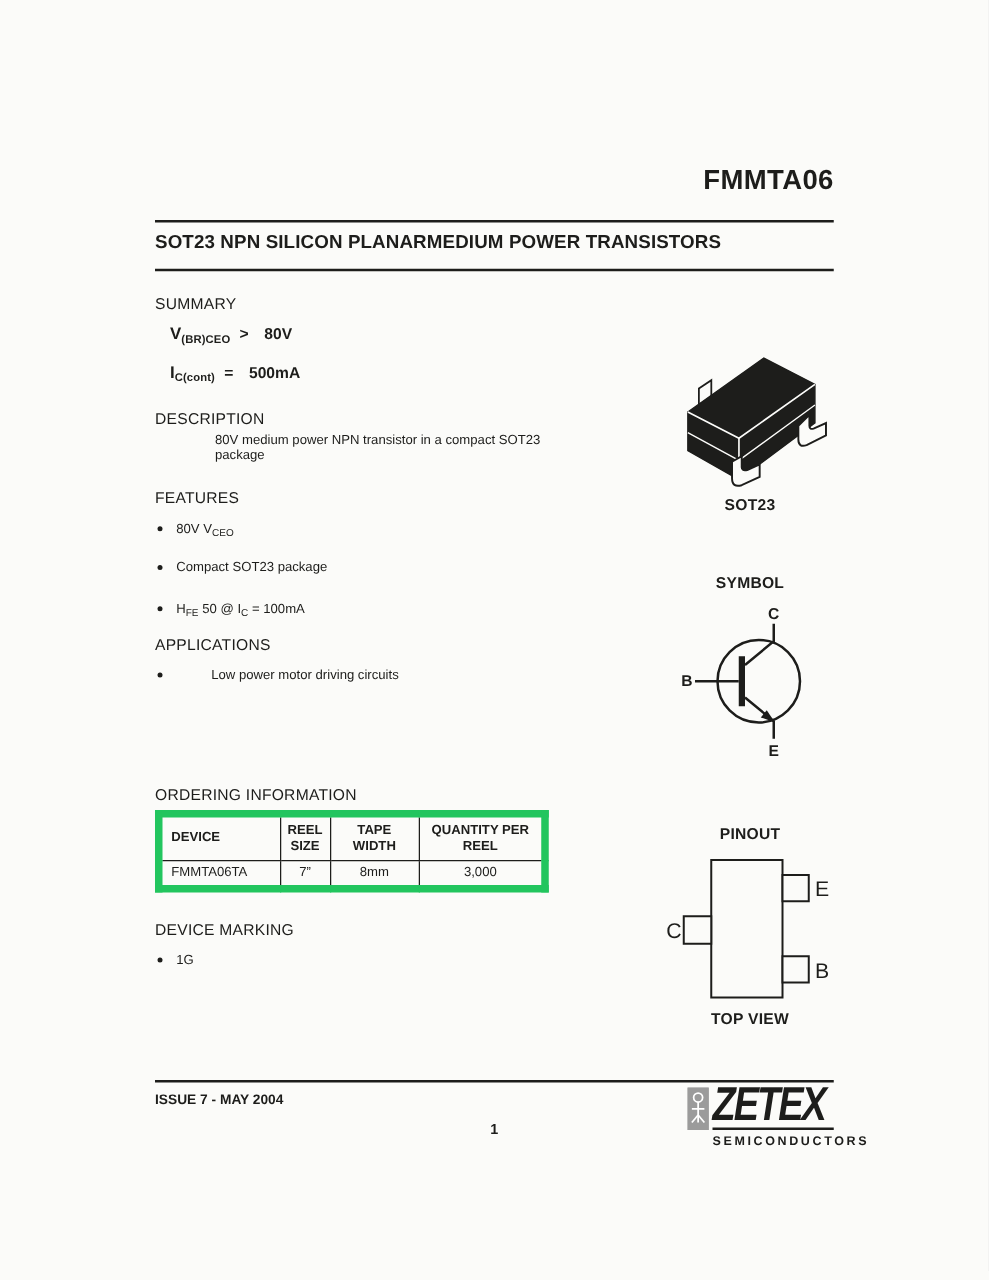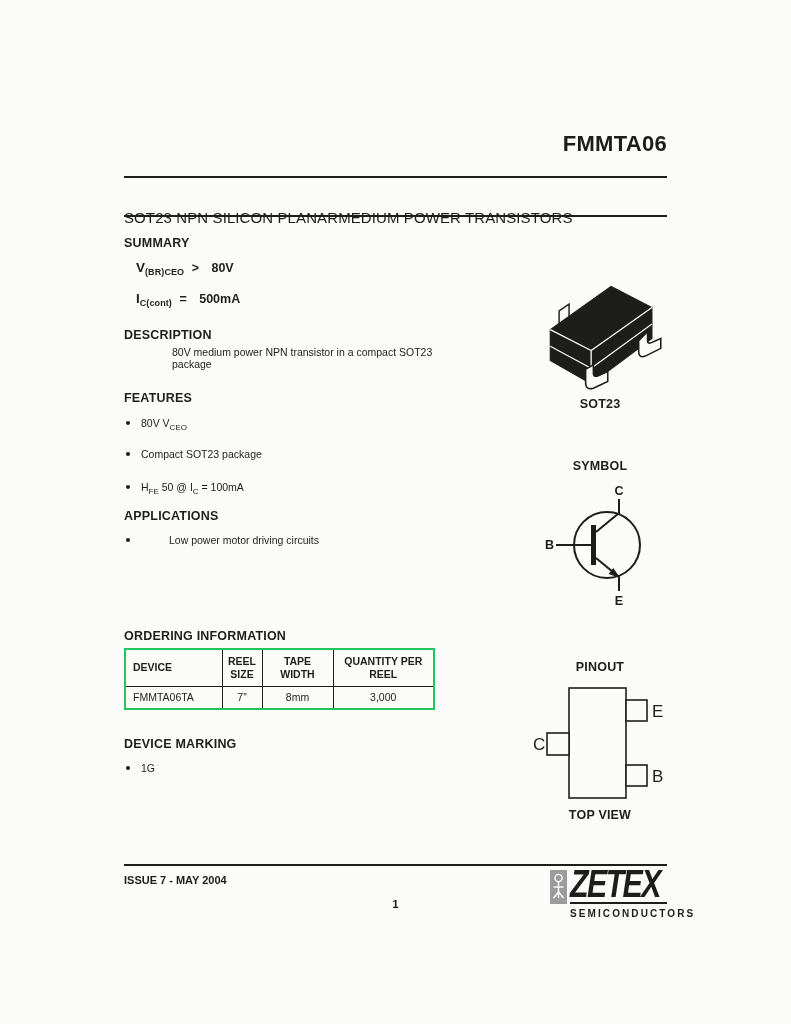--- a/index.html
+++ b/index.html
@@ -11,33 +11,33 @@
     overflow:hidden; margin:0 auto;
   }
   .abs { position:absolute; }
   .rule { position:absolute; left:124px; width:543px; height:2px; background:#1d1d1b; }
   .partnum {
     position:absolute; top:131px; left:400px; width:267px;
     text-align:right; font-size:22px; font-weight:bold; letter-spacing:.3px;
   }
   .subtitle {
     position:absolute; top:185px; left:124px; width:543px;
-    font-size:15px; font-weight:normal; letter-spacing:.1px;margin-top:24px;
+    font-size:15px; font-weight:bold; letter-spacing:.1px;
   }
-  .sec-h { position:absolute; left:124px; font-size:12.5px; font-weight:bold; letter-spacing:.2px; }
+  .sec-h { position:absolute; left:124px; font-size:12.5px; font-weight:normal; letter-spacing:.2px; }
   .eq { position:absolute; left:136px; font-weight:bold; white-space:nowrap;text-align:center; }
   .eq-sym { font-size:13.5px; }
   .eq-sub { font-size:9px; vertical-align:-3px; letter-spacing:.1px; }
   .eq-rel { font-size:12.5px; margin-left:3px; }
   .eq-val { font-size:12.5px; margin-left:8px; }
   .bodytext { position:absolute; left:124px; font-size:10.5px; line-height:12px; }
   .bullet { position:absolute; left:126px; display:flex; align-items:flex-start; font-size:10.5px; white-space:nowrap; }
   .dot { width:4px; height:4px; border-radius:50%; background:#1d1d1b; margin:4px 11px 0 0; flex:none; }
   .ssub { font-size:8px; vertical-align:-2.5px; }
-  .ord-table { position:absolute; top:648px; left:124px; border-collapse:collapse; border:2px solid #22c55e; background:transparent; }
+  .ord-table { position:absolute; top:648px; left:124px; border-collapse:collapse; border:6px solid #22c55e; background:transparent; }
   .ord-table th, .ord-table td { border:1px solid #1d1d1b; font-size:10.5px; text-align:center; vertical-align:middle; }
   .ord-table th { font-weight:bold; white-space:pre-line; line-height:13px; height:37px; padding:2px 4px; }
   .ord-table td { height:23px; padding:0 4px; font-weight:normal; }
   .ord-table .c-dev { width:97px; text-align:left; padding-left:7px; }
   .ord-table .c-reel { width:40px; }
   .ord-table .c-tape { width:71px; }
   .ord-table .c-qty { width:101px; }
   .rc-label { position:absolute; left:537px; width:126px; text-align:center; font-size:12.5px; font-weight:bold; letter-spacing:.2px; }
   .footer-issue { position:absolute; top:874px; left:124px; font-size:11px; font-weight:bold; }
   .pageno { position:absolute; top:898px; left:124px; width:543px; text-align:center; font-size:11.5px; font-weight:bold; }

